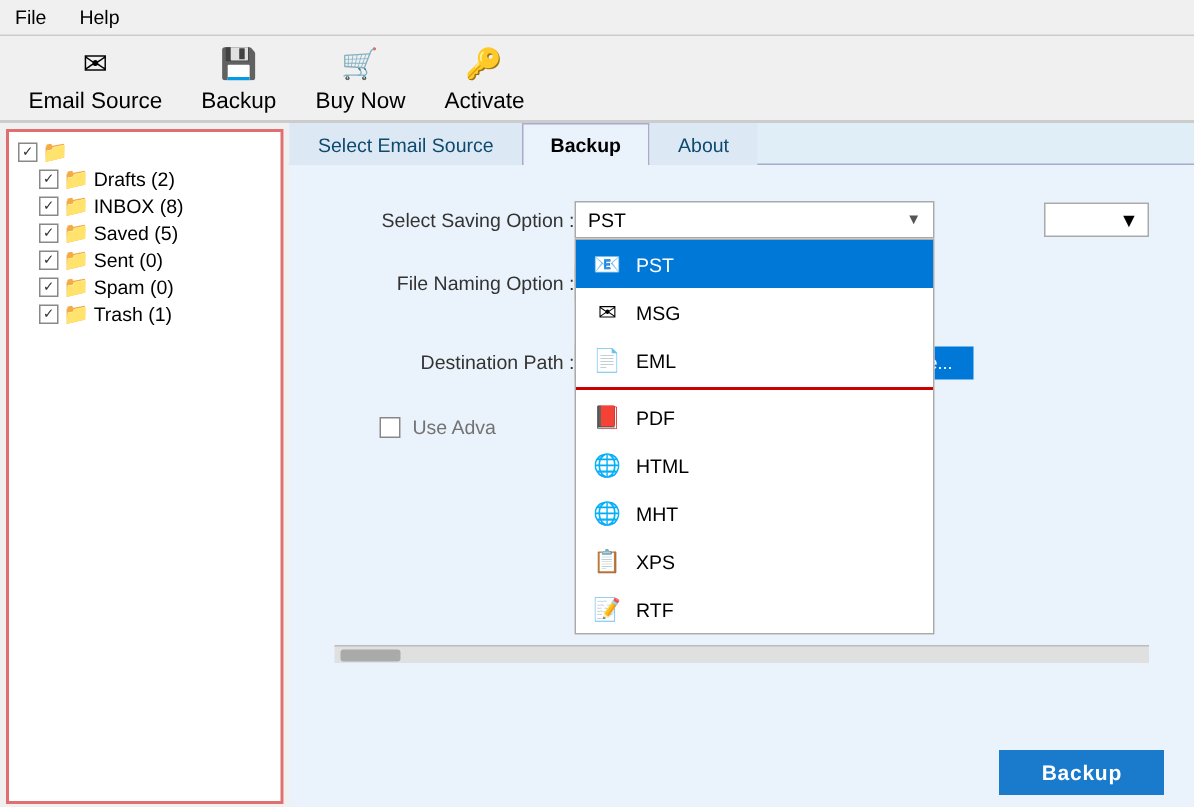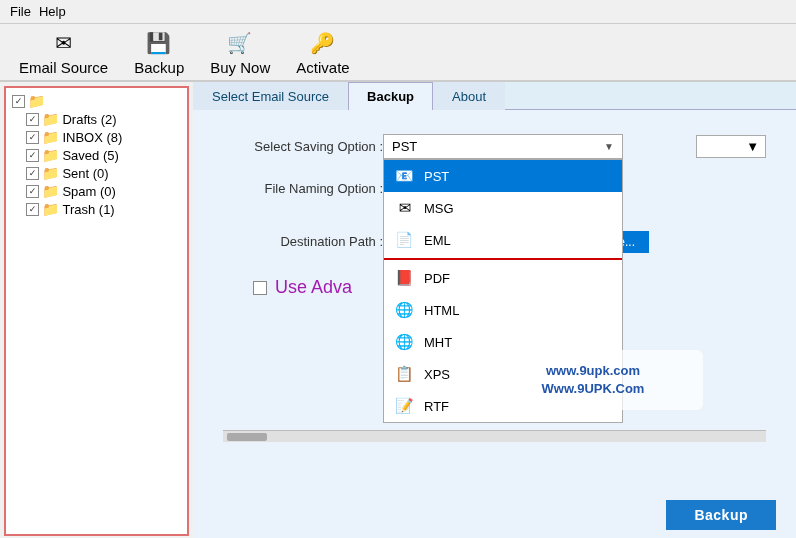--- a/index.html
+++ b/index.html
@@ -1,19 +1,19 @@
 <!DOCTYPE html>
 <html><head>
   <meta charset="utf-8">
   <style>
     * { box-sizing: border-box; margin: 0; padding: 0; font-family: 'Segoe UI', Arial, sans-serif; font-size: 13px; }
     body { background: #f0f0f0; width: 796px; height: 538px; overflow: hidden; }
 
     
-    .menubar { background: #f0f0f0; border-bottom: 1px solid #ccc; padding: 2px 6px; display: flex; }
+    .menubar { background: #f0f0f0; border-bottom: 1px solid #ccc; padding: 2px 6px; display: flex; gap: 14px; }
     .menubar-item { cursor: pointer; padding: 2px 4px; }
 
     
     .toolbar { background: #f0f0f0; border-bottom: 2px solid #ccc; padding: 4px 8px; display: flex; gap: 4px; align-items: center; height: 58px; }
     .toolbar-btn { display: flex; flex-direction: column; align-items: center; padding: 4px 10px; cursor: pointer; border: 1px solid transparent; min-width: 56px; }
     .toolbar-icon { width: 28px; height: 28px; display: flex; align-items: center; justify-content: center; font-size: 20px; }
     .toolbar-label { font-size: 15px; margin-top: 2px; }
 
     
     .main { display: flex; height: calc(538px - 58px - 22px); }
@@ -53,21 +53,21 @@
     .watermark { position: absolute; top: 240px; left: 290px; width: 220px; height: 60px; display: flex; align-items: center; justify-content: center; background: rgba(255,255,255,0.7); border-radius: 6px; z-index: 200; pointer-events: none; }
     .watermark-text { color: #2255aa; font-size: 14px; font-weight: bold; text-align: center; line-height: 1.4; }
 
     .text-input { width: 220px; padding: 3px 6px; border: 1px solid #aaa; background: #fff; }
     .dest-row { display: flex; align-items: center; gap: 6px; }
     .dest-input { width: 180px; padding: 3px 6px; border: 1px solid #aaa; background: #fff; }
     .change-btn { padding: 4px 14px; background: #0078d7; color: #fff; border: none; cursor: pointer; font-size: 12px; }
 
     .adv-row { display: flex; align-items: center; gap: 8px; padding: 6px 30px; }
     .adv-checkbox { width: 14px; height: 14px; border: 1px solid #888; background: #fff; display: inline-block; cursor: pointer; }
-    .adv-label { font-size: 18px; color: #a21caf; }
+    .adv-label { font-size: 13px; color: #737373; }
 
     
     .footer { display: flex; justify-content: flex-end; padding: 10px 20px; }
     .backup-btn { padding: 7px 28px; background: #1a7acc; color: #fff; border: none; cursor: pointer; font-size: 14px; font-weight: bold; letter-spacing: 0.5px; }
 
     .select-wrap { position: relative; display: inline-block; }
 
     
     .dropdown::-webkit-scrollbar { width: 10px; }
     .dropdown::-webkit-scrollbar-thumb { background: #bbb; }
@@ -229,25 +229,19 @@
         <span class="adv-checkbox"></span>
         <span class="adv-label">Use Adva</span>
       </div>
 
       <div style="position:absolute; bottom:48px; left:30px; right:30px;">
         <div class="hscroll">
           <div class="hscroll-thumb"></div>
         </div>
       </div>
 
-      <div class="watermark">
-        <div class="watermark-text">
-          <div>www.9upk.com</div>
-          <div>Www.9UPK.Com</div>
-        </div>
-      </div>
     </div>
 
     <div class="footer">
       <button class="backup-btn">Backup</button>
     </div>
   </div>
 </div>
 
 </body></html>

